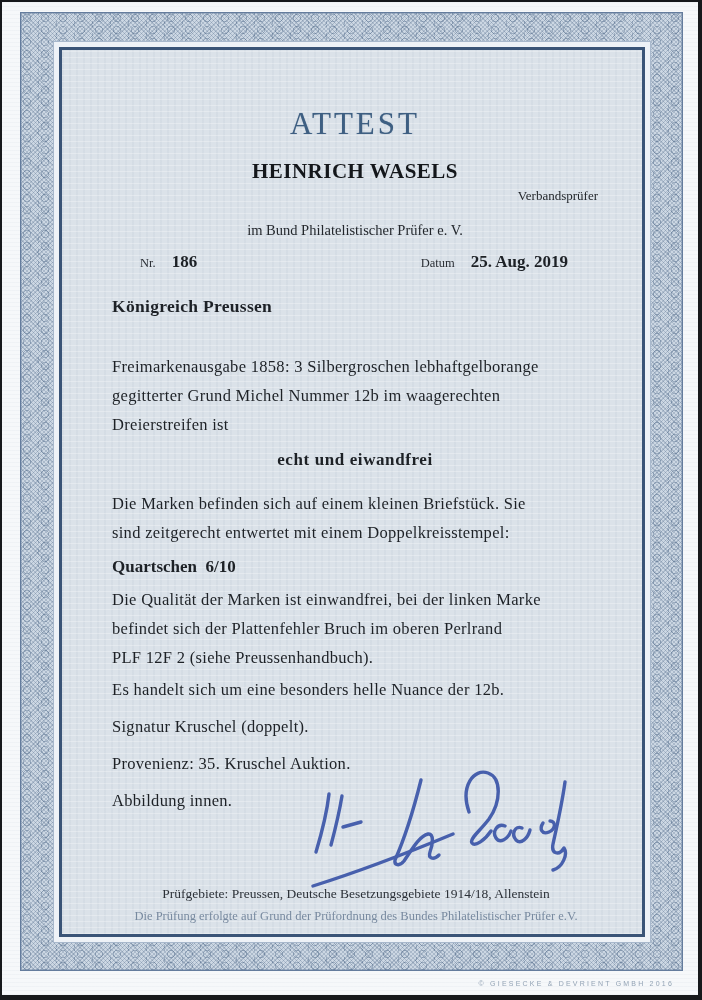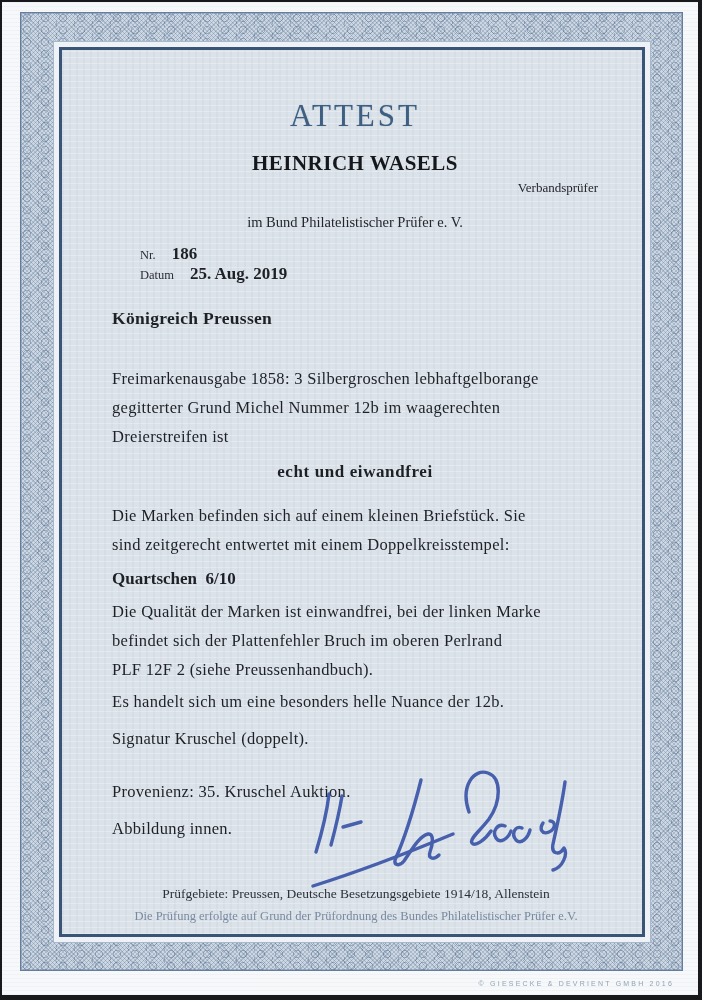--- a/index.html
+++ b/index.html
@@ -29,52 +29,52 @@
   
   .paper{
     position:absolute;left:57px;top:45px;right:53px;bottom:58px;
     background-color:#dbe2e9;
     background-image:
       repeating-linear-gradient(0deg, rgba(255,255,255,.28) 0 1px, transparent 1px 6px),
       repeating-linear-gradient(90deg, rgba(128,148,172,.07) 0 2px, transparent 2px 7px);
     border:3px solid #3a5477;
     box-shadow:0 0 0 5px #eef2f7, 0 0 0 6px #a8b8cc;
     box-sizing:border-box;
-    padding:4px 44px 0 50px;
+    padding:12px 44px 0 50px;
     color:#1d2126;
   }
   .center{text-align:center;}
   .title{
     margin-top:44px;
     font-size:31px;letter-spacing:3px;
     color:#3e5f82;
     text-shadow:0 0 1px rgba(62,95,130,.4);
   }
   .name{margin-top:17px;font-size:21px;font-weight:bold;letter-spacing:.5px;color:#14171b;}
   .role{margin-top:4px;font-size:13px;color:#23272c;text-align:right;}
   .assoc{margin-top:18px;font-size:14.5px;color:#23272c;text-align:center;}
   .addr{margin-top:1px;font-size:14.5px;color:#23272c;}
   .nr-row{
     margin-top:13px;
-    display:flex;justify-content:space-between;align-items:baseline;flex-direction:column;
+    display:flex;justify-content:space-between;align-items:baseline;
   }
   .nr-left{margin-left:28px;display:flex;align-items:baseline;}
   .nr-right{margin-right:30px;display:flex;align-items:baseline;}
   .small-label{font-size:12.5px;color:#2a2e34;}
   .field-value{font-size:17px;margin-left:16px;color:#1d2126;font-weight:bold;}
   .heading1{margin-top:24px;font-size:17.5px;font-weight:bold;letter-spacing:.3px;}
   .para{font-size:16.5px;line-height:29px;letter-spacing:.3px;white-space:pre-line;}
   .p1{margin-top:35px;}
   .verdict{margin-top:6px;font-size:17px;font-weight:bold;line-height:29px;letter-spacing:.6px;}
   .p2{margin-top:15px;}
   .hquart{margin-top:5px;font-size:17px;font-weight:bold;line-height:29px;}
   .p3{margin-top:4px;}
   .p4{margin-top:3px;}
   .p5{margin-top:8px;}
-  .p6{margin-top:24px;}
+  .p6{margin-top:8px;}
   .p7{margin-top:8px;}
   
   .footer{
     position:absolute;left:8px;right:0;bottom:10px;text-align:center;
   }
   .footer-line1{font-size:13.5px;color:#2c3publication138;color:#2c3138;}
   .footer-line2{margin-top:7px;font-size:12.5px;color:#77899f;}
   
   .sig{
     position:absolute;left:303px;top:764px;width:276px;height:126px;z-index:5;

